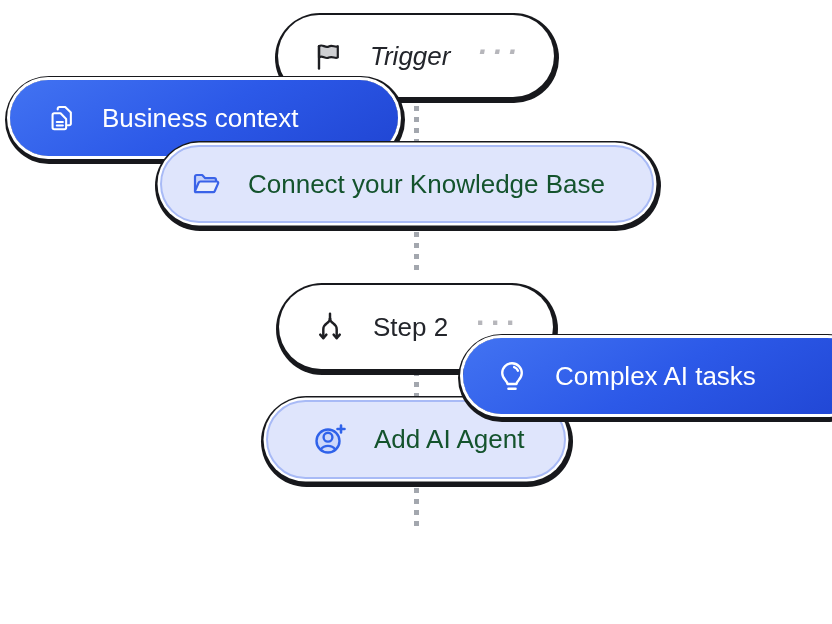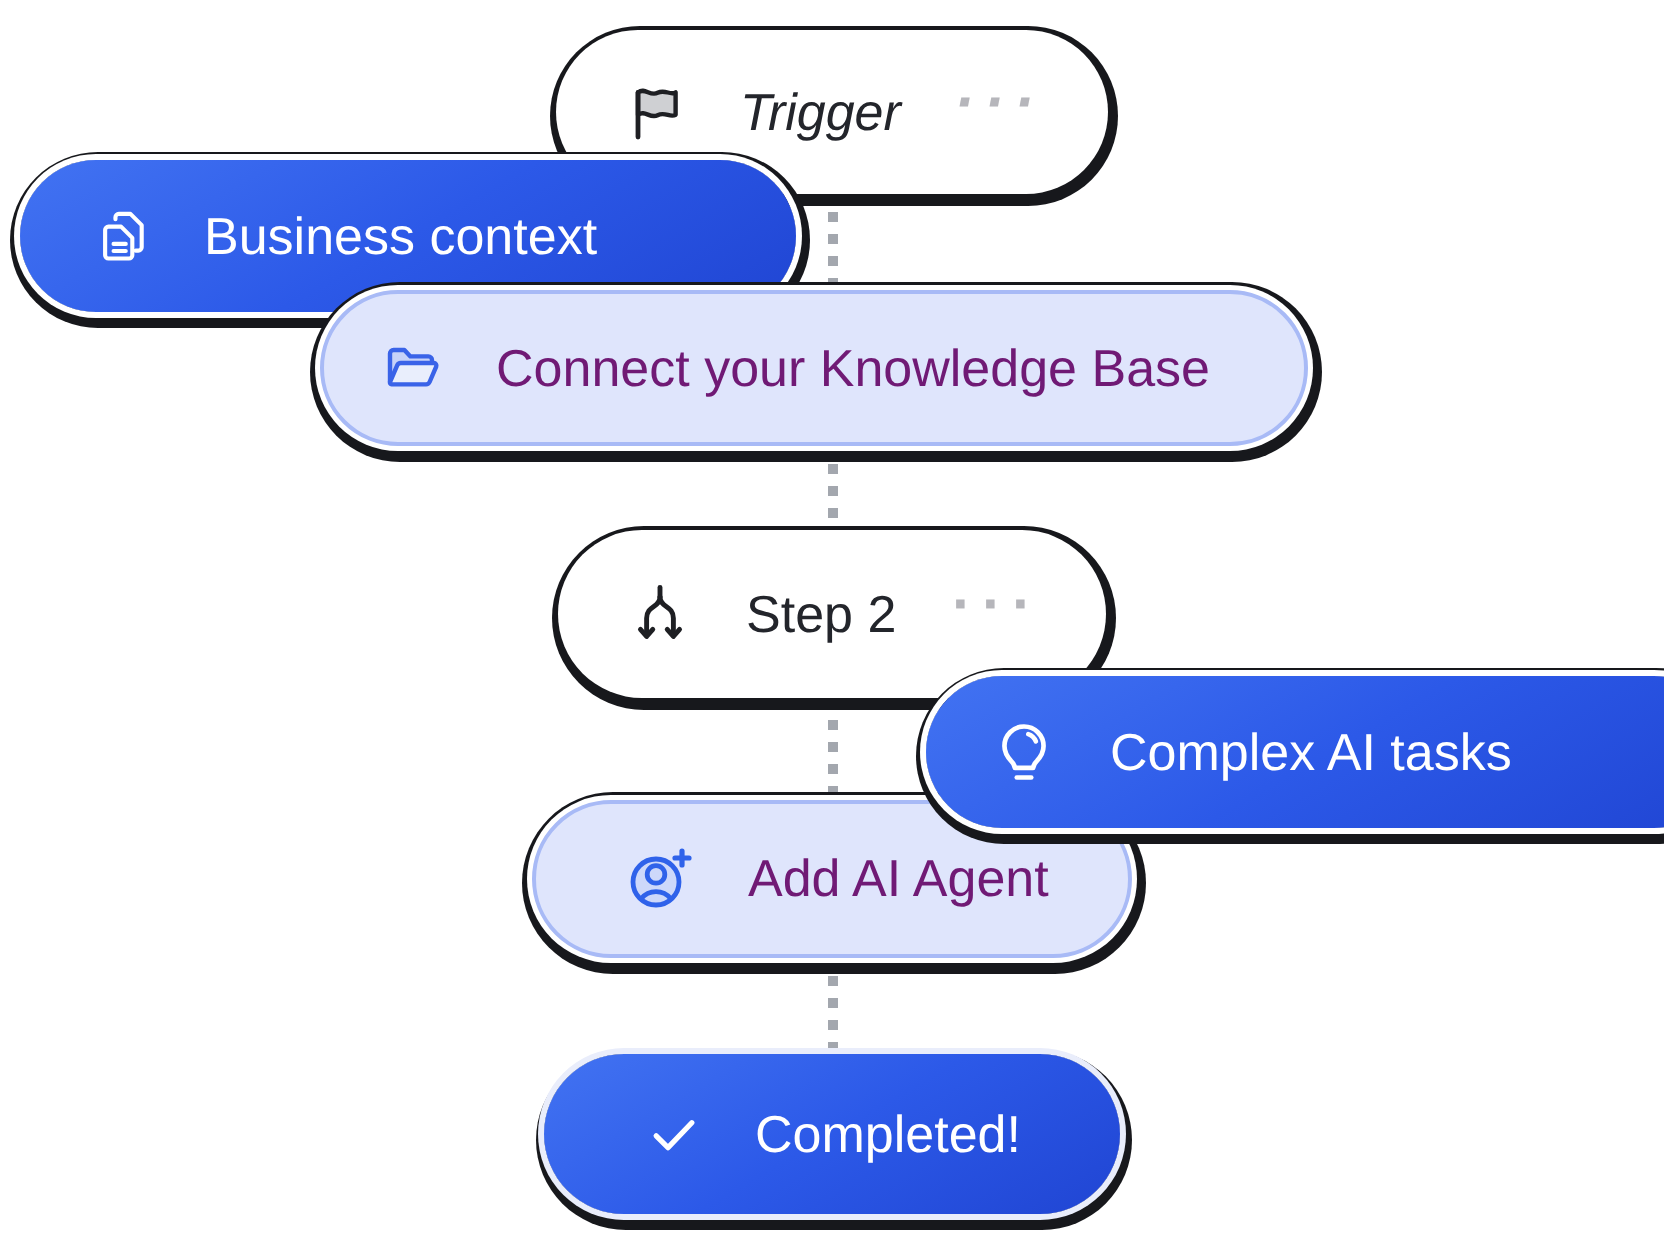--- a/index.html
+++ b/index.html
@@ -25,27 +25,27 @@
   .variant-white{
     background:#ffffff;color:#23252b;
     box-shadow:0 0 0 2px #ffffff, 1px 2px 0 6px #17181c;
   }
   .variant-blue{
     background:linear-gradient(150deg,#4273f2 0%,#2c59e8 50%,#2045d3 100%);
     color:#ffffff;
     box-shadow:0 0 0 3px #ffffff, 1px 2px 0 6px #17181c;
   }
   .variant-light{
-    background:#dfe5fc;color:#701a75;border:2px solid #a8baf6;
+    background:#dfe5fc;color:#14532d;border:2px solid #a8baf6;
     box-shadow:0 0 0 2.5px #ffffff, 1px 2px 0 6px #17181c;
   }
   .n-trigger   {left:280px;top:17px;width:272px;height:78px;z-index:1;padding:0 30px 0 32px;font-style:italic;}
   .n-business  {left:10px;top:80px;width:388px;height:76px;z-index:2;padding-left:36px;}
   .n-connect   {left:160px;top:145px;width:494px;height:78px;z-index:3;padding-left:28px;}
-  .n-step2     {left:281px;top:267px;width:270px;height:80px;z-index:4;padding:0 30px 0 32px;}
+  .n-step2     {left:281px;top:287px;width:270px;height:80px;z-index:4;padding:0 30px 0 32px;}
   .n-add       {left:266px;top:400px;width:300px;height:79px;z-index:5;padding-left:44px;}
   .n-complex   {left:463px;top:338px;width:402px;height:76px;z-index:6;padding-left:32px;}
   .n-completed {left:272px;top:527px;width:288px;height:80px;z-index:7;justify-content:center;
                 box-shadow:0 0 0 3px #e9edfb, 1px 3px 0 5px #17181c;}
   .c1{left:414px;top:95px;height:52px;}
   .c2{left:414px;top:221px;height:52px;}
   .c3{left:414px;top:349px;height:53px;}
   .c4{left:414px;top:477px;height:52px;}
 </style>
 </head>
@@ -121,22 +121,14 @@
       <svg width="36" height="36" viewBox="0 0 36 36" fill="none" stroke-linecap="round" stroke-linejoin="round">
         <circle cx="16" cy="19" r="11.5" fill="#cdd8fa" stroke="#2f62ea" stroke-width="2.4"></circle>
         <circle cx="16" cy="15.2" r="4.4" stroke="#2f62ea" stroke-width="2.4" fill="none"></circle>
         <path d="M8.6 27.4 a9.5 9.5 0 0 1 14.8 0" stroke="#2f62ea" stroke-width="2.4" fill="none"></path>
         <path d="M29 3.5 v7 M25.5 7 h7" stroke="#2f62ea" stroke-width="2.6"></path>
       </svg>
     </span>
     <span class="label">Add AI Agent</span>
   </div>
 
-  <div class="pill variant-blue n-completed">
-    <span class="icon">
-      <svg width="30" height="30" viewBox="0 0 32 32" fill="none" stroke="#ffffff" stroke-width="2.8" stroke-linecap="round" stroke-linejoin="round">
-        <path d="M6.5 17 l6.3 6.3 L25.5 10"></path>
-      </svg>
-    </span>
-    <span class="label">Completed!</span>
-  </div>
 
 </div>
 
 </body></html>

